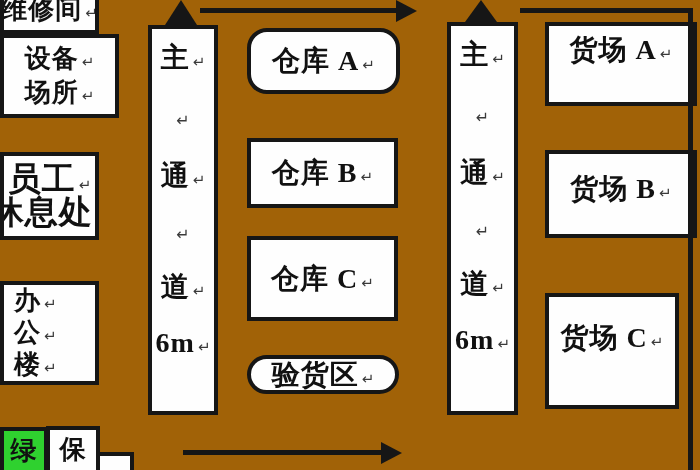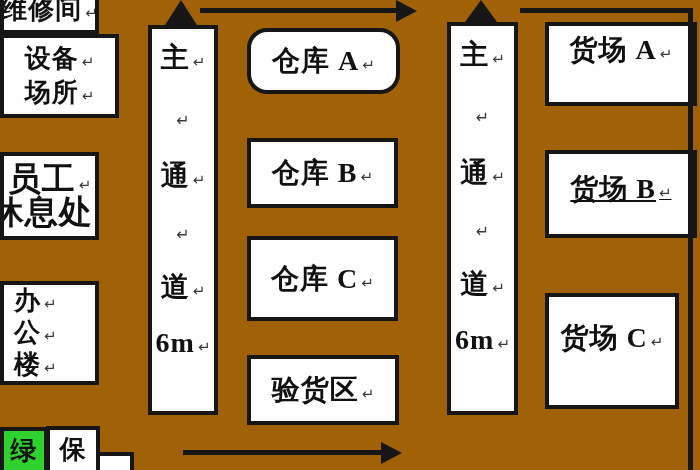--- a/index.html
+++ b/index.html
@@ -36,23 +36,23 @@
   .c-row{position:absolute;left:0;width:100%;display:flex;justify-content:center;align-items:baseline;}
   .c-row .lbl{font-size:28px;line-height:30px;}
   .pos-zhu{top:14px;} .pos-m1{top:82px;} .pos-tong{top:132px;}
   .pos-m2{top:196px;} .pos-dao{top:243px;} .pos-6m{top:299px;}
   .lone-ret{font-size:16px;margin-left:0;}
 
   
   #wh-a{left:247px;top:28px;width:153px;height:66px;border-radius:20px;}
   #wh-b{left:247px;top:138px;width:151px;height:70px;}
   #wh-c{left:247px;top:236px;width:151px;height:85px;}
-  #inspect{left:247px;top:355px;width:152px;height:70px;}
+  #inspect{left:247px;top:355px;width:152px;height:39px;border-radius:22px;}
   #yard-a{left:545px;top:22px;width:152px;height:84px;padding-bottom:28px;}
-  #yard-b{left:545px;top:150px;width:152px;height:88px;padding-bottom:10px;text-decoration:underline;}
+  #yard-b{left:545px;top:150px;width:152px;height:88px;padding-bottom:10px;}
   #yard-c{left:545px;top:293px;width:134px;height:116px;padding-bottom:26px;}
 
   
   .hline{position:absolute;height:5px;background:#161616;}
   .vline{position:absolute;width:5px;background:#161616;}
   .tri-up{position:absolute;width:0;height:0;border-left:16px solid transparent;
           border-right:16px solid transparent;border-bottom:25px solid #161616;}
   .tri-right{position:absolute;width:0;height:0;border-top:11px solid transparent;
           border-bottom:11px solid transparent;border-left:21px solid #161616;}
   #arrow-up-left-head{left:165px;top:0;}

